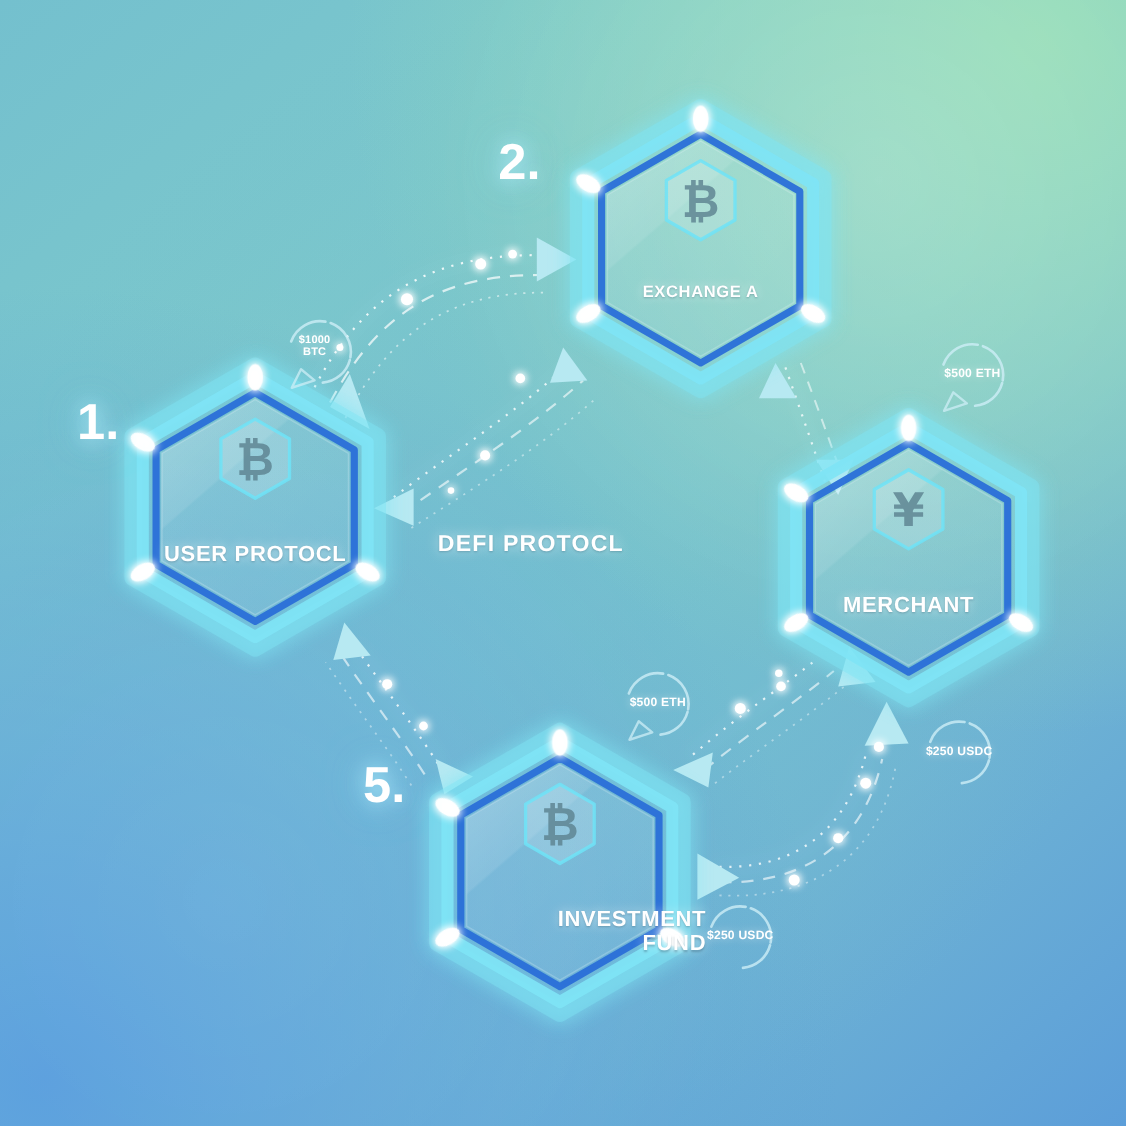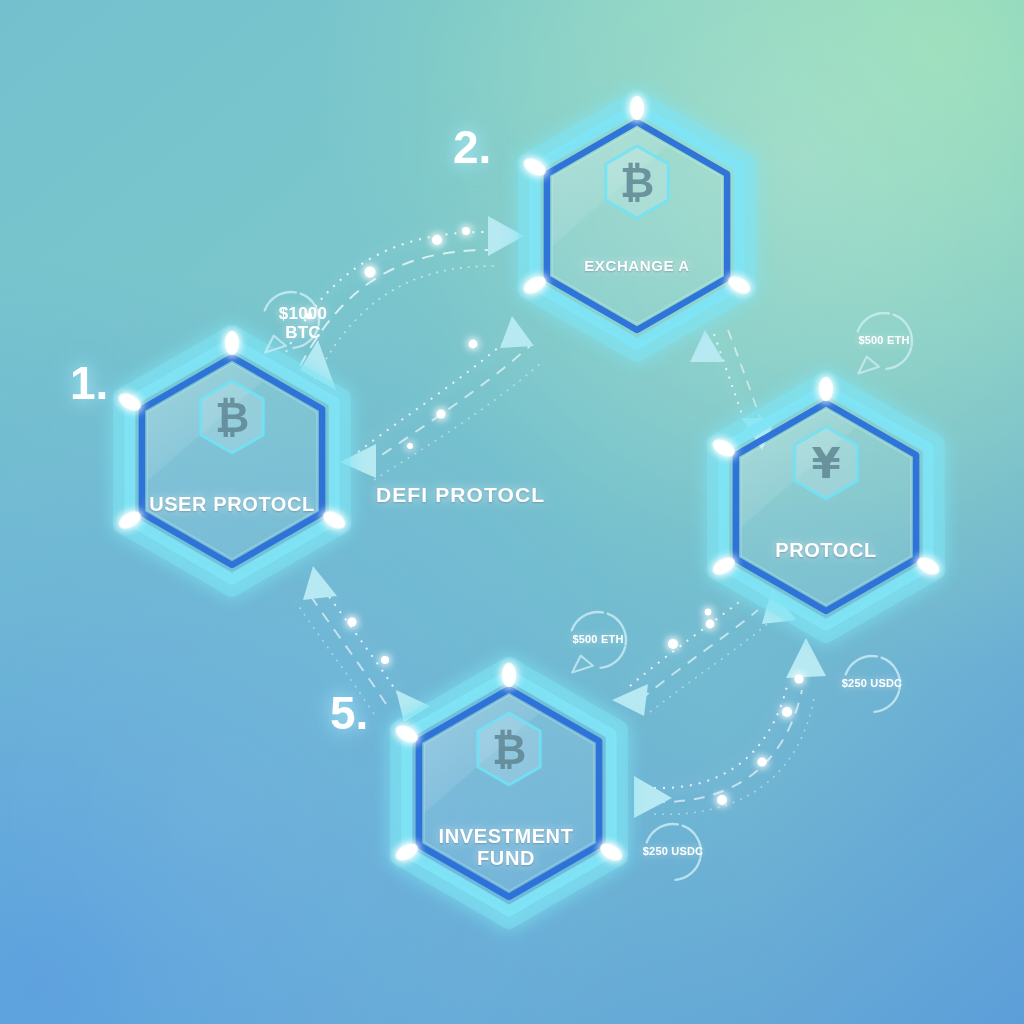--- a/index.html
+++ b/index.html
@@ -224,27 +224,27 @@
       <g>
         <path d="M646.6886066179945,842.4234359868813 A28,28 0 0 1 677.862148974674,824.4253829156581" fill="none" stroke="#cdeef6" stroke-opacity="0.8" stroke-width="2.4" stroke-linecap="round"></path>
         <path d="M682.5765640131187,825.6886066179945 A28,28 0 0 1 700.5746170843419,856.862148974674" fill="none" stroke="#cdeef6" stroke-opacity="0.8" stroke-width="2.4" stroke-linecap="round"></path>
         <path d="M700.045923136094,859.2469332628706 A28,28 0 0 1 675.4403607969344,879.8934515465688" fill="none" stroke="#cdeef6" stroke-opacity="0.8" stroke-width="2.4" stroke-linecap="round"></path>
       </g>
     </svg>
 
   <div id="overlay">
       <div class="node-label" style="font-size: 20px; width: 240px; left: 112px; top: 493px;">USER PROTOCL</div>
       <div class="node-label" style="font-size: 15px; width: 240px; left: 517px; top: 258px;">EXCHANGE A</div>
-      <div class="node-label" style="font-size: 20px; width: 240px; left: 706px; top: 539px;">PROTOCL</div>
-      <div class="node-label" style="font-size: 20px; width: 240px; left: 386px; top: 825px;">INVESTMENT
+      <div class="node-label" style="font-size: 20px; width: 240px; left: 706px; top: 539px;">MERCHANT</div>
+      <div class="node-label" style="font-size: 20px; width: 240px; left: 402px; top: 825px; text-align: right;">INVESTMENT
 FUND</div>
       <div class="step-num" style="left: 70px; top: 356px;">1.</div>
       <div class="step-num" style="left: 453px; top: 120px;">2.</div>
       <div class="step-num" style="left: 330px; top: 686px;">5.</div>
-      <div class="center-label" style="left: 376px; top: 483px;">DEFI PROTOCL</div>
-      <div class="badge-text" style="font-size: 17px; width: 120px; left: 243px; top: 303.88px;">$1000
+      <div class="center-label" style="left: 398px; top: 483px;">DEFI PROTOCL</div>
+      <div class="badge-text" style="font-size: 10px; width: 120px; left: 226px; top: 303.88px;">$1000
 BTC</div>
       <div class="badge-text" style="font-size: 11px; width: 120px; left: 824px; top: 334.18px;">$500 ETH</div>
       <div class="badge-text" style="font-size: 11px; width: 120px; left: 538px; top: 633.18px;">$500 ETH</div>
       <div class="badge-text" style="font-size: 11px; width: 120px; left: 812px; top: 677.18px;">$250 USDC</div>
       <div class="badge-text" style="font-size: 11px; width: 120px; left: 613px; top: 845.18px;">$250 USDC</div>
     </div>
 </div>
 
 </body></html>

